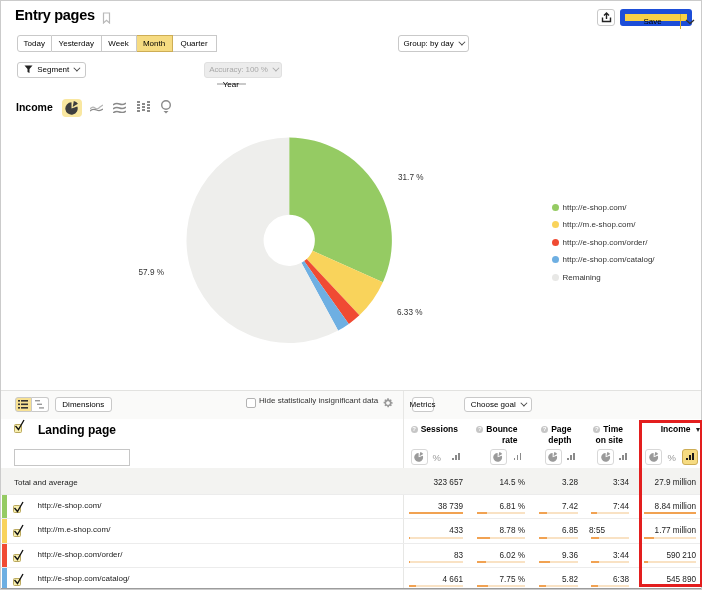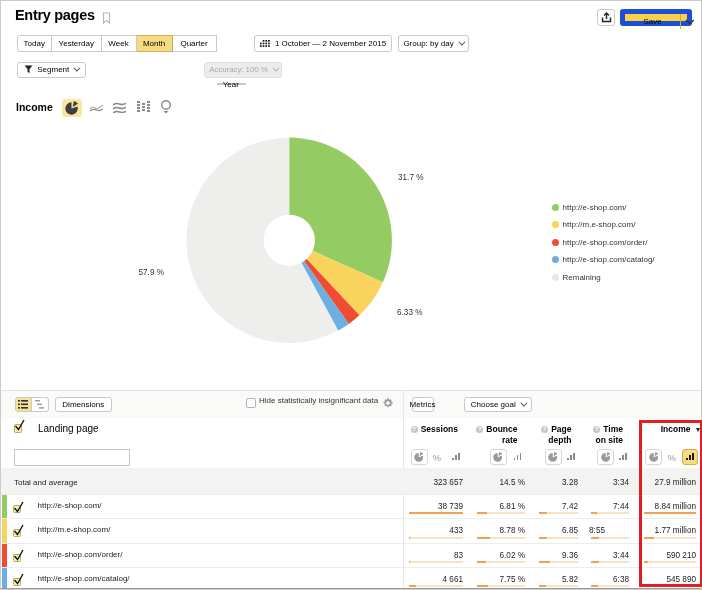--- a/index.html
+++ b/index.html
@@ -46,38 +46,20 @@
 </div>
 
 <div class="tabs">
   <div class="tab" style="width:35.5px;">Today</div>
   <div class="tab" style="width:49.5px;">Yesterday</div>
   <div class="tab" style="width:35px;">Week</div>
   <div class="tab sel" style="width:36px;">Month</div>
   <div class="tab" style="width:44px;">Quarter</div>
   <div class="tab" style="width:29.5px;">Year</div>
 </div>
-<div class="btn" style="left:253px;top:34px;width:138px;">
-<svg width="10" height="7" viewBox="0 0 10 7" style="margin-right:5px;">
-        <g fill="#1a1a1a">
-          <rect x="0" y="2.6" width="1.7" height="1.7"></rect>
-          <rect x="0" y="5.2" width="1.7" height="1.7"></rect>
-          <rect x="2.7" y="0" width="1.7" height="1.7"></rect>
-          <rect x="2.7" y="2.6" width="1.7" height="1.7"></rect>
-          <rect x="2.7" y="5.2" width="1.7" height="1.7"></rect>
-          <rect x="5.4" y="0" width="1.7" height="1.7"></rect>
-          <rect x="5.4" y="2.6" width="1.7" height="1.7"></rect>
-          <rect x="5.4" y="5.2" width="1.7" height="1.7"></rect>
-          <rect x="8.1" y="0" width="1.7" height="1.7"></rect>
-          <rect x="8.1" y="2.6" width="1.7" height="1.7"></rect>
-          <rect x="8.1" y="5.2" width="1.7" height="1.7"></rect>
-        </g>
-      </svg>
-<span style="font-size:8px;">1 October&nbsp;—&nbsp;2 November 2015</span>
-</div>
 <div class="btn" style="left:396.5px;top:34px;width:71px;">Group: by day<span class="chev"></span></div>
 
 <div class="btn" style="left:15.5px;top:60.5px;width:69.5px;">
 <svg width="9" height="9" viewBox="0 0 9 9" style="margin-right:4px;">
         <path d="M0.5 0.5 h8 l-3 3.6 v4 l-2-1.2 v-2.8 z" fill="#222"></path>
       </svg>
 Segment<span class="chev"></span></div>
 <div class="btn" style="left:203px;top:60.5px;width:78px;background:#ececec;border-color:#e0e0e0;color:#a9a9a9;letter-spacing:-0.1px;">Accuracy: 100 %<span class="chev" style="border-color:#a9a9a9;"></span></div>
 
 <div class="abs" style="left:15px;top:99.5px;font-size:10.5px;font-weight:bold;">Income</div>
@@ -167,21 +149,21 @@
     </svg>
 <div class="btn" style="left:410.5px;top:395.5px;width:22px;height:15.5px;">Metrics</div>
 <div class="btn" style="left:462.5px;top:395.5px;width:68.5px;height:15.5px;">Choose goal<span class="chev"></span></div>
 
 <div class="abs" style="left:402px;top:390px;width:1px;height:197px;background:#e7e7e5;"></div>
 
 <div class="cbx" style="left:12.7px;top:423px;height:8.5px;"></div>
 <svg class="abs" style="left:13px;top:418px" width="11" height="12" viewBox="0 0 11 12">
       <path d="M1.5 7 L4.5 10.5 L10 1" fill="none" stroke="#111" stroke-width="1.35"></path>
     </svg>
-<div class="abs" style="left:29px;top:422px;font-size:10px;font-weight:normal;padding-left:8px;">Landing page</div>
+<div class="abs" style="left:29px;top:422px;font-size:12px;font-weight:bold;padding-left:8px;">Landing page</div>
 <div class="abs" style="left:13px;top:448px;width:116px;height:17px;border:1px solid #c6c6c6;background:#fff;"></div>
 
 <div class="abs hdr" style="left:357px;top:422.5px;width:100px;text-align:right;"><span class="qi">?</span>Sessions</div>
 <div class="abs hdr" style="left:416.5px;top:422.5px;width:100px;text-align:right;"><span class="qi">?</span>Bounce</div>
 <div class="abs hdr" style="left:416.5px;top:433.5px;width:100px;text-align:right;">rate</div>
 <div class="abs hdr" style="left:470.5px;top:422.5px;width:100px;text-align:right;"><span class="qi">?</span>Page</div>
 <div class="abs hdr" style="left:470.5px;top:433.5px;width:100px;text-align:right;">depth</div>
 <div class="abs hdr" style="left:522px;top:422.5px;width:100px;text-align:right;"><span class="qi">?</span>Time</div>
 <div class="abs hdr" style="left:522px;top:433.5px;width:100px;text-align:right;">on site</div>
 <div class="abs hdr" style="left:589.5px;top:422.5px;width:100px;text-align:right;">Income</div>

